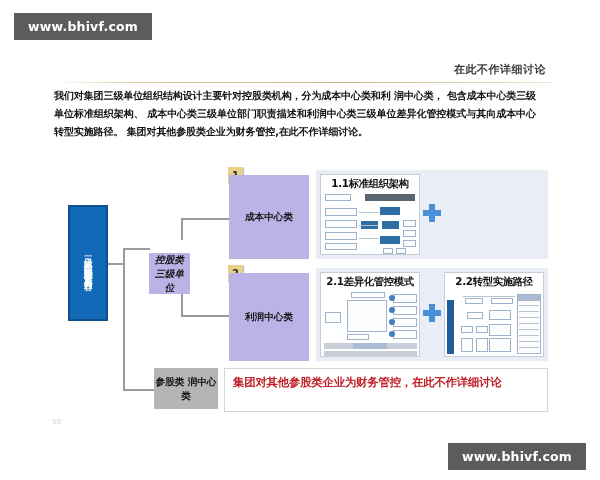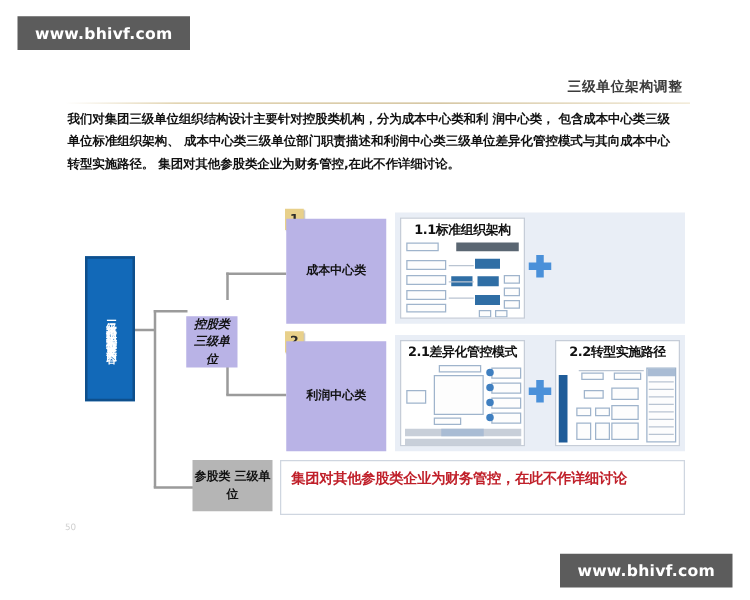--- a/index.html
+++ b/index.html
@@ -178,21 +178,21 @@
 </style>
 </head>
 <body>
 
 <div id="wm-top" class="watermark">
   <span>www.bhivf.com</span>
 </div>
 
 <div id="slide">
 
-  <div id="slide-title">三级单位架构调整</div>
+  <div id="slide-title">在此不作详细讨论</div>
   <div id="title-rule"></div>
 
   <div id="paragraph">我们对集团三级单位组织结构设计主要针对控股类机构，分为成本中心类和利 润中心类， 包含成本中心类三级单位标准组织架构、 成本中心类三级单位部门职责描述和利润中心类三级单位差异化管控模式与其向成本中心转型实施路径。 集团对其他参股类企业为财务管控,在此不作详细讨论。</div>
 
   <div id="diagram">
 
     <div class="conn h" style="left:56px;top:103px;width:16px;"></div>
     <div class="conn v" style="left:71px;top:88px;height:142px;"></div>
     <div class="conn h" style="left:71px;top:88px;width:27px;"></div>
     <div class="conn h" style="left:71px;top:229px;width:32px;"></div>
@@ -204,21 +204,21 @@
 
     <div id="blue-box">
       <div id="blue-box-text">三级单位组织架构设计主要内容</div>
     </div>
 
     <div id="box-holding" class="lav-box">
       <span class="lbl">控股类 三级单位</span>
     </div>
 
     <div id="box-minority">
-      <span>参股类 三级单位</span>
+      <span>参股类 润中心类</span>
     </div>
 
     <div id="badge-1" class="badge">1</div>
     <div id="box-cost" class="lav-box">
       <span>成本中心类</span>
     </div>
 
     <div id="badge-2" class="badge">2</div>
     <div id="box-profit" class="lav-box">
       <span>利润中心类</span>

